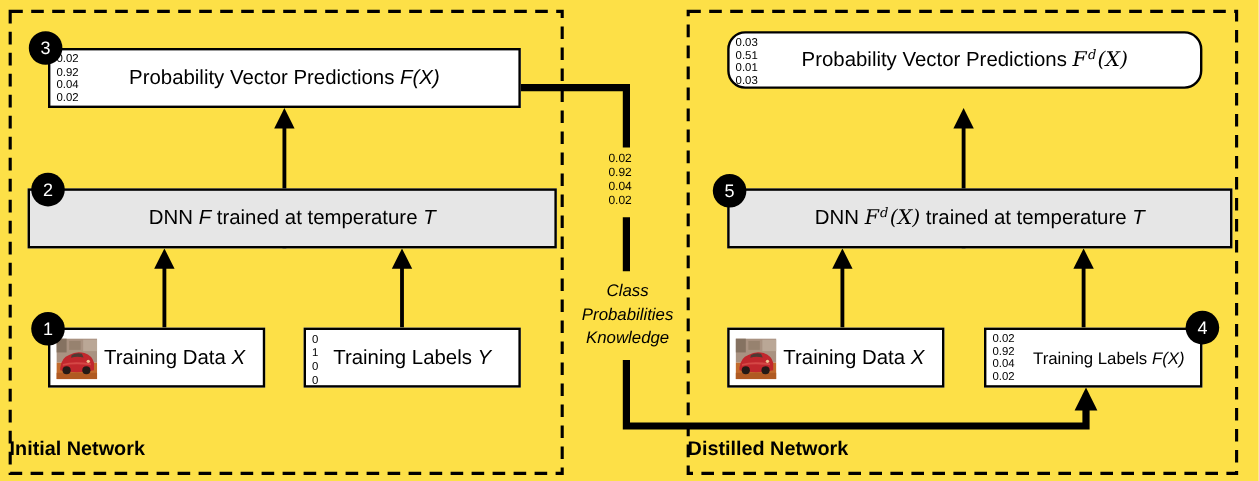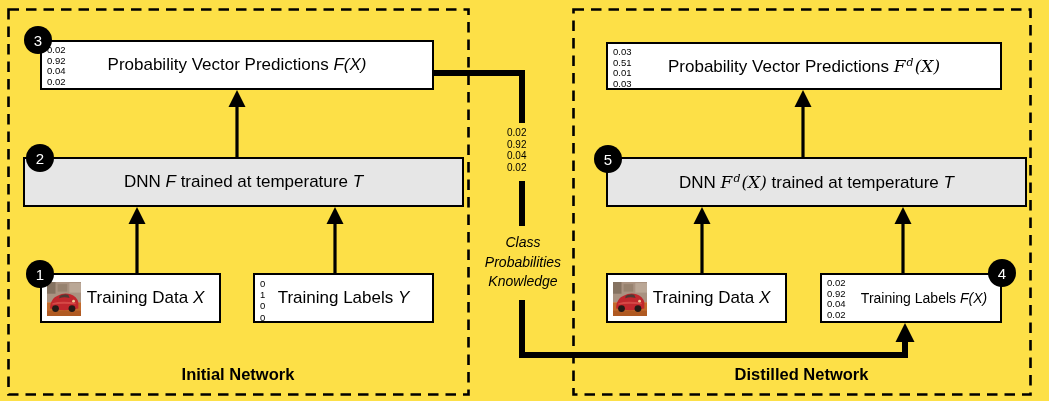--- a/index.html
+++ b/index.html
@@ -25,21 +25,21 @@
     font-family:"DejaVu Serif", serif; font-style:italic;
     font-size:11px; position:relative; top:-6px; margin:0 1px;
   }
   .badge {
     position:absolute; width:28px; height:28px; border-radius:50%;
     background:var(--badge_bg,#000); color:var(--badge_text,#fff);
     display:flex; align-items:center; justify-content:center;
     font-size:15px; z-index:6;
   }
   .paneltitle {
-    position:absolute; text-align:center; font-weight:bold; font-size:16.5px;
+    position:absolute; text-align:left; font-weight:bold; font-size:16.5px;
   }
   .kvec { position:absolute; left:507px; top:127px; font-size:10px; line-height:11.5px; }
   .kcap {
     position:absolute; left:455px; top:233px; width:136px; text-align:center;
     font-style:italic; font-size:14px; line-height:19.5px;
   }
   .carimg { position:absolute; left:5px; top:7px; width:34px; height:34px; }
   .padlabel { padding-left:30px; }
   .padlabel-sm { padding-left:26px; }
 </style>
@@ -138,21 +138,21 @@
     <div>0.92</div>
     <div>0.04</div>
     <div>0.02</div>
   </div>
   <div class="kcap">
     <div>Class</div>
     <div>Probabilities</div>
     <div>Knowledge</div>
   </div>
 
-  <div class="box" style="left:606px; top:42px; width:396px; height:48px; border-width:2px;">
+  <div class="box" style="left:606px; top:26px; width:396px; height:48px; border-width:2px;border-radius:15px;">
     <div class="vec">
       <div>0.03</div>
       <div>0.51</div>
       <div>0.01</div>
       <div>0.03</div>
     </div>
     <div><span>Probability Vector Predictions </span><span class="ms">F</span><span class="sup">d</span><span class="ms">(X)</span></div>
   </div>
 
   <div class="box gray" style="left:606px; top:157px; width:421px; height:50px;">

